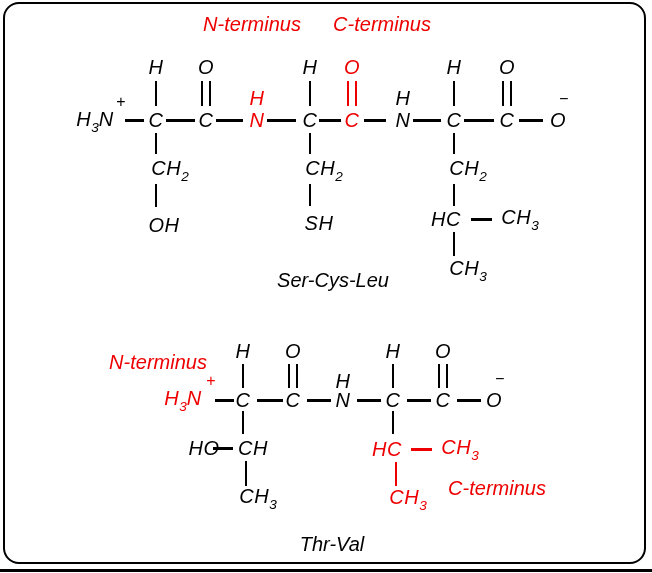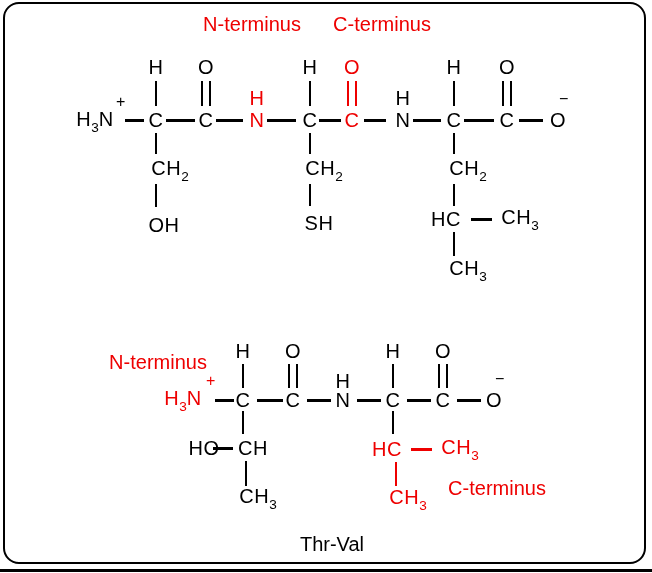--- a/index.html
+++ b/index.html
@@ -5,21 +5,21 @@
   html,body { margin:0; padding:0; background:#fff; }
   .canvas {
     position:relative; width:652px; height:573px; background:#fff;
     font-family:"Liberation Sans","DejaVu Sans",sans-serif; color:#000; overflow:hidden;
   }
   .frame {
     position:absolute; left:3px; top:2px; width:639px; height:558px;
     border:2.5px solid #000; border-radius:16px;
   }
   .bottom-line { position:absolute; left:0; top:569px; width:652px; height:3px; background:#000; }
-  .pos { position:absolute; transform:translate(-50%,-50%); white-space:nowrap; }
+  .pos { position:absolute; transform:translate(-50%,-50%); white-space:nowrap;font-style:italic; }
   .atom { font-size:20px; letter-spacing:0.5px; line-height:1; }
   .atom sub { font-size:0.68em; letter-spacing:0; position:relative; bottom:-0.05em; }
   .term-label { font-size:20px; color:var(--red); }
   .caption { font-size:20px; color:#000; }
   .bond { position:absolute; }
   .red { color:var(--red); }
   .black { color:#000; }
   
   .top-n  { left:252px; top:24px;  }
   .top-c  { left:382px; top:24px;  }
@@ -31,20 +31,21 @@
 </head>
 <body>
 
 <div class="canvas">
   <div class="frame"></div>
   <div class="bottom-line"></div>
 
   <div class="pos term-label top-n">N-terminus</div>
   <div class="pos term-label top-c">C-terminus</div>
 
+  <div class="pos caption cap1">Ser-Cys-Leu</div>
 
   <div class="pos term-label s2-n">N-terminus</div>
   <div class="pos term-label s2-c">C-terminus</div>
 
   <div class="pos caption cap2">Thr-Val</div>
 
   <div id="atoms-layer">
       <div class="bond" style="left: 125px; top: 119px; width: 19px; height: 2.5px; background: rgb(0, 0, 0);"></div>
       <div class="bond" style="left: 166px; top: 119px; width: 29px; height: 2.5px; background: rgb(0, 0, 0);"></div>
       <div class="bond" style="left: 216px; top: 119px; width: 27px; height: 2.5px; background: rgb(0, 0, 0);"></div>

